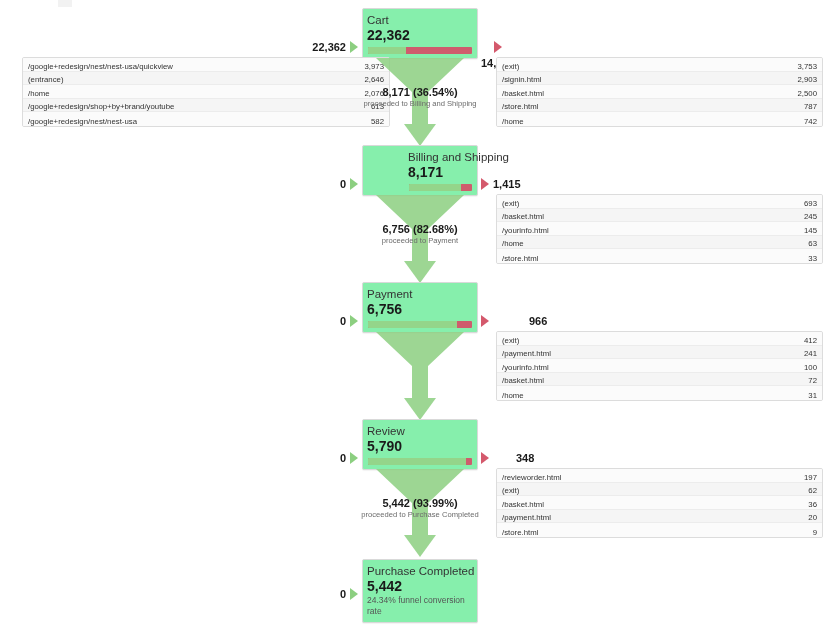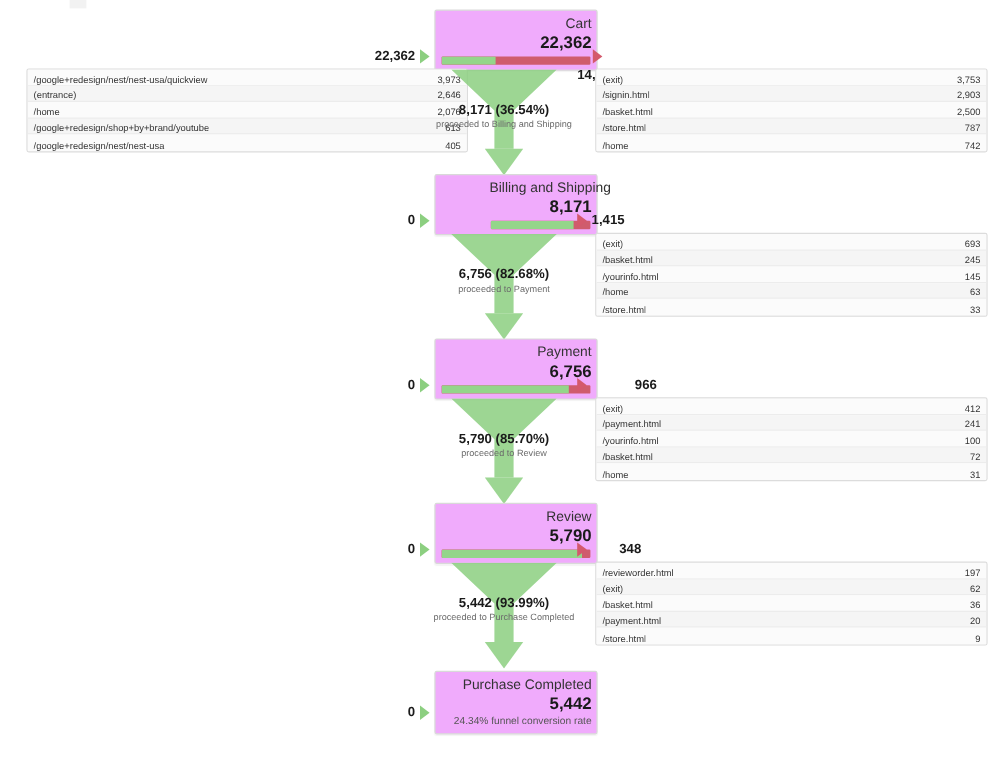--- a/index.html
+++ b/index.html
@@ -21,27 +21,27 @@
   #funnel-root {
     position: absolute;
     left: 0; top: 0;
     width: 836px;
     height: 633px;
   }
 
   .stage-box {
     position: absolute;
     left: 362px;
-    width: 136px;
+    width: 116px;
     box-sizing: border-box;
-    background: #f0abfc;
+    background: #86efac;
     border: 1px solid #d9d9d9;
     border-radius: 2px;
     padding: 4px 4px 0 4px;
-    text-align: right;
+    text-align: left;
     box-shadow: 0 1px 1px rgba(0,0,0,0.05);
   }
   .stage-title {
     font-size: 11.5px;
     line-height: 14px;
     color: #333;
     white-space: nowrap;
   }
   .stage-count {
     font-size: 14px;
@@ -205,21 +205,21 @@
       <div class="data-row">
         <span class="data-label">/home</span>
         <span class="data-value">2,076</span>
       </div>
       <div class="data-row">
         <span class="data-label">/google+redesign/shop+by+brand/youtube</span>
         <span class="data-value">613</span>
       </div>
       <div class="data-row">
         <span class="data-label">/google+redesign/nest/nest-usa</span>
-        <span class="data-value">405</span>
+        <span class="data-value">582</span>
       </div>
     </div>
     <div class="data-table" style="top: 57px; left: 496px; width: 327px;">
       <div class="data-row">
         <span class="data-label">(exit)</span>
         <span class="data-value">3,753</span>
       </div>
       <div class="data-row">
         <span class="data-label">/signin.html</span>
         <span class="data-value">2,903</span>
@@ -329,24 +329,20 @@
       <div class="data-row">
         <span class="data-label">/home</span>
         <span class="data-value">31</span>
       </div>
     </div>
     <div class="connector" style="top: 332px; height: 88px;">
       <svg width="116" height="88" viewBox="0 0 116 88">
         <path d="M 14 0 L 102 0 L 66 34 L 66 66 L 50 66 L 50 34 Z" fill="#8ccf80" opacity="0.85"></path>
         <polygon points="42,66 74,66 58,88" fill="#8ccf80" opacity="0.85"></polygon>
       </svg>
-      <div class="conn-label" style="top: 27px;">
-        <div class="conn-main">5,790 (85.70%)</div>
-        <div class="conn-sub">proceeded to Review</div>
-      </div>
     </div>
     <div class="stage-box" style="top: 419px;">
       <div class="stage-title">Review</div>
       <div class="stage-count">5,790</div>
       <div class="stage-bar">
         <div class="stage-bar-fill" style="width: 93.99%;"></div>
       </div>
     </div>
     <div class="enter-group" style="top: 452px; left: 290px; width: 68px; justify-content: flex-end;">
       <div class="enter-num">0</div>

